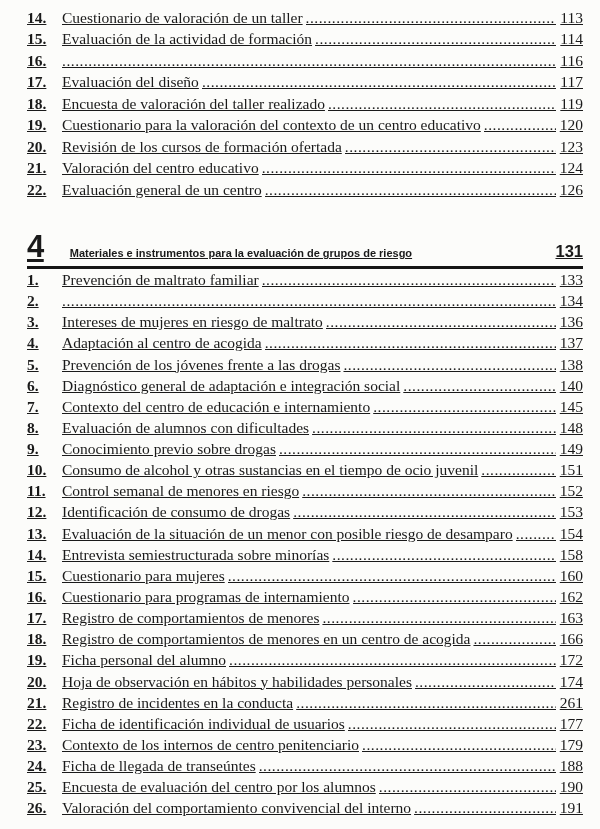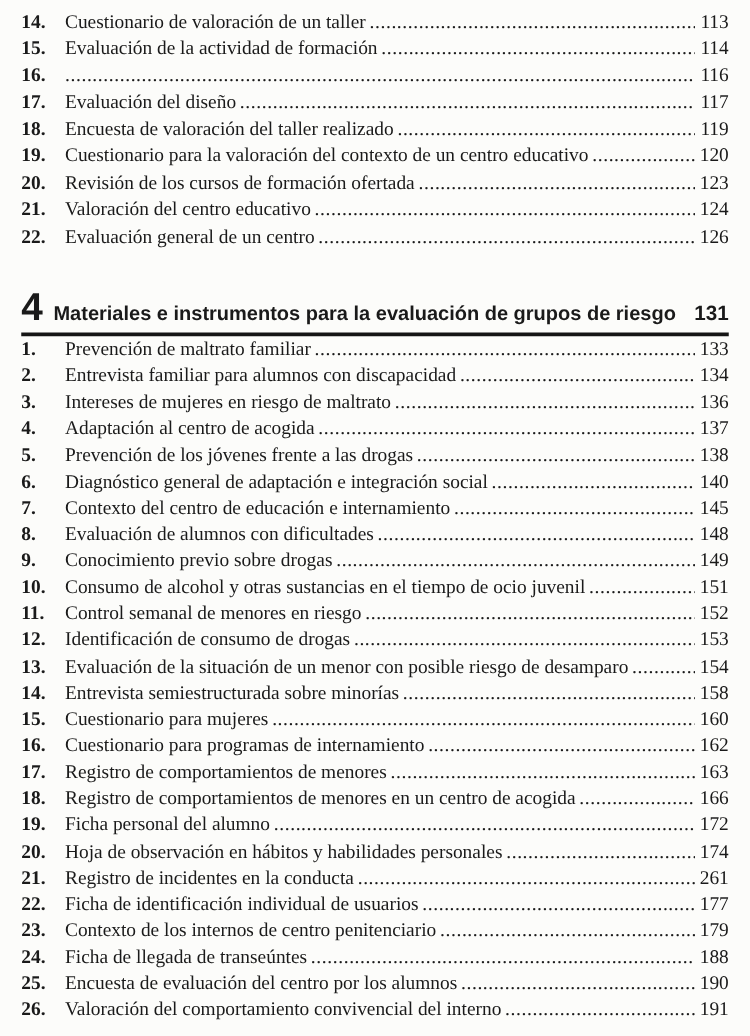--- a/index.html
+++ b/index.html
@@ -2,25 +2,26 @@
 <html><head>
 <meta charset="utf-8">
 <style>
   html, body { margin: 0; padding: 0; }
   body { background: #fcfcfa; }
   .page {
     position: relative;
     width: 600px;
     height: 829px;
     box-sizing: border-box;
-    padding: 7px 17px 0 17px;
+    padding: 7px 17px 0 27px;
     background: #fcfcfa;
     color: #1a1a1a;
     font-family: "Liberation Serif", serif;
     overflow: hidden;
+    text-decoration: underline;
   }
   ol.toc-list { list-style: none; margin: 0; padding: 0; }
   .toc-row {
     display: flex;
     align-items: baseline;
     white-space: nowrap;
     overflow: hidden;
     font-size: 15.5px;
   }
   .rows-a .toc-row { height: 21.45px; line-height: 21.45px; }
@@ -34,21 +35,21 @@
     display: flex;
     align-items: baseline;
     margin-top: 23px;
     padding-bottom: 5px;
     border-bottom: 3px solid #151515;
     font-family: "Liberation Sans", sans-serif;
     font-weight: bold;
     white-space: nowrap;
   }
   .ch-num   { font-size: 31px; line-height: 26px; letter-spacing: -0.5px; }
-  .ch-title { font-size: 16px; margin-left: 9px; }
+  .ch-title { font-size: 11px; margin-left: 26px; }
   .ch-page  { font-size: 16.5px; margin-left: auto; margin-top: 19px; }
 
   .rows-b { margin-top: 11px; }
 </style>
 </head>
 <body>
 
 <div class="page">
 
   <ol class="toc-list rows-a">
@@ -115,21 +116,20 @@
 
   <ol class="toc-list rows-b">
       <li class="toc-row">
     <span class="num">1.</span>
     <span class="title">Prevención de maltrato familiar</span>
     <span class="leader">........................................................................................................................................................................................................</span>
     <span class="pg">133</span>
   </li>
       <li class="toc-row">
     <span class="num">2.</span>
-    <span class="title">Entrevista familiar para alumnos con discapacidad</span>
     <span class="leader">........................................................................................................................................................................................................</span>
     <span class="pg">134</span>
   </li>
       <li class="toc-row">
     <span class="num">3.</span>
     <span class="title">Intereses de mujeres en riesgo de maltrato</span>
     <span class="leader">........................................................................................................................................................................................................</span>
     <span class="pg">136</span>
   </li>
       <li class="toc-row">

